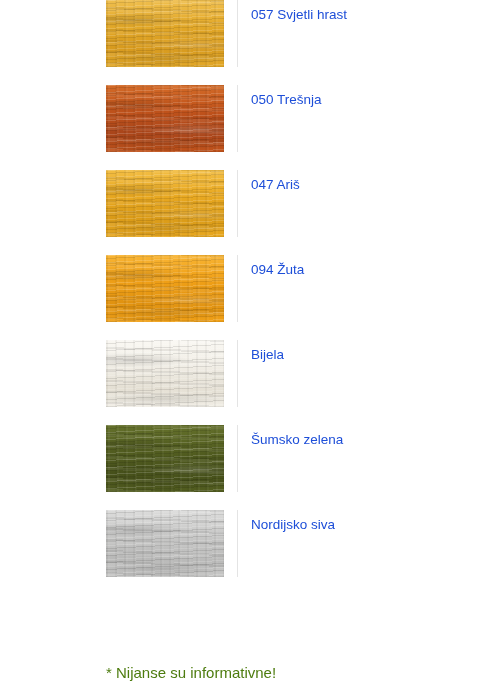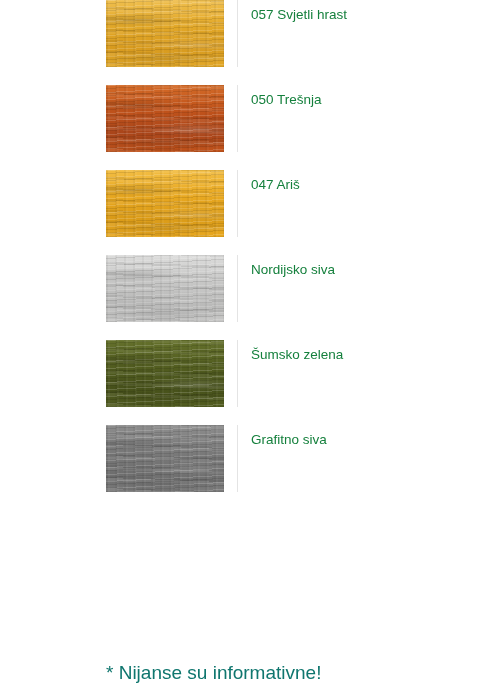--- a/index.html
+++ b/index.html
@@ -94,31 +94,31 @@
     height: 67px;
     background: #e4e4e4;
   }
 
   .swatch-label {
     position: absolute;
     left: 251px;
     top: 6px;
     font-size: 13.5px;
     line-height: 17px;
-    color: #15803d;
+    color: #1d4ed8;
     white-space: nowrap;
   }
 
   #footnote {
     position: absolute;
     left: 106px;
     top: 664px;
-    font-size: 19px;
+    font-size: 15px;
     line-height: 17px;
-    color: #0f766e;
+    color: #4d7c0f;
     white-space: nowrap;
   }
 </style>
 </head>
 <body>
 
 <div id="swatch-list">
     <div class="swatch-row">
       <div class="swatch-chip" style="background: linear-gradient(rgb(239, 190, 77) 0%, rgb(227, 169, 41) 38%, rgb(215, 154, 30) 72%, rgb(227, 169, 41) 100%);">
         <div class="grain g1"></div>
@@ -143,44 +143,54 @@
       <div class="swatch-chip" style="background: linear-gradient(rgb(242, 189, 67) 0%, rgb(233, 169, 33) 38%, rgb(217, 154, 23) 72%, rgb(233, 169, 33) 100%);">
         <div class="grain g1"></div>
         <div class="grain g2"></div>
         <div class="grain g3"></div>
         <div class="grain g4"></div>
       </div>
       <div class="divider"></div>
       <div class="swatch-label">047 Ariš</div>
     </div>
     <div class="swatch-row">
-      <div class="swatch-chip" style="background: linear-gradient(rgb(220, 220, 219) 0%, rgb(200, 200, 199) 38%, rgb(184, 184, 183) 72%, rgb(200, 200, 199) 100%);">
+      <div class="swatch-chip" style="background: linear-gradient(rgb(248, 180, 51) 0%, rgb(240, 160, 23) 38%, rgb(224, 146, 16) 72%, rgb(240, 160, 23) 100%);">
         <div class="grain g1"></div>
         <div class="grain g2"></div>
         <div class="grain g3"></div>
         <div class="grain g4"></div>
       </div>
       <div class="divider"></div>
-      <div class="swatch-label">Nordijsko siva</div>
+      <div class="swatch-label">094 Žuta</div>
+    </div>
+    <div class="swatch-row">
+      <div class="swatch-chip" style="background: linear-gradient(rgb(250, 248, 243) 0%, rgb(241, 238, 230) 38%, rgb(228, 223, 211) 72%, rgb(241, 238, 230) 100%);">
+        <div class="grain g1"></div>
+        <div class="grain g2"></div>
+        <div class="grain g3"></div>
+        <div class="grain g4"></div>
+      </div>
+      <div class="divider"></div>
+      <div class="swatch-label">Bijela</div>
     </div>
     <div class="swatch-row">
       <div class="swatch-chip" style="background: linear-gradient(rgb(100, 112, 43) 0%, rgb(83, 94, 32) 38%, rgb(70, 80, 26) 72%, rgb(83, 94, 32) 100%);">
         <div class="grain g1"></div>
         <div class="grain g2"></div>
         <div class="grain g3"></div>
         <div class="grain g4"></div>
       </div>
       <div class="divider"></div>
       <div class="swatch-label">Šumsko zelena</div>
     </div>
     <div class="swatch-row">
-      <div class="swatch-chip" style="background: linear-gradient(rgb(140, 140, 140) 0%, rgb(123, 123, 123) 38%, rgb(110, 110, 110) 72%, rgb(123, 123, 123) 100%);">
+      <div class="swatch-chip" style="background: linear-gradient(rgb(220, 220, 219) 0%, rgb(200, 200, 199) 38%, rgb(184, 184, 183) 72%, rgb(200, 200, 199) 100%);">
         <div class="grain g1"></div>
         <div class="grain g2"></div>
         <div class="grain g3"></div>
         <div class="grain g4"></div>
       </div>
       <div class="divider"></div>
-      <div class="swatch-label">Grafitno siva</div>
+      <div class="swatch-label">Nordijsko siva</div>
     </div>
   </div>
 
 <div id="footnote">* Nijanse su informativne!</div>
 
 </body></html>

